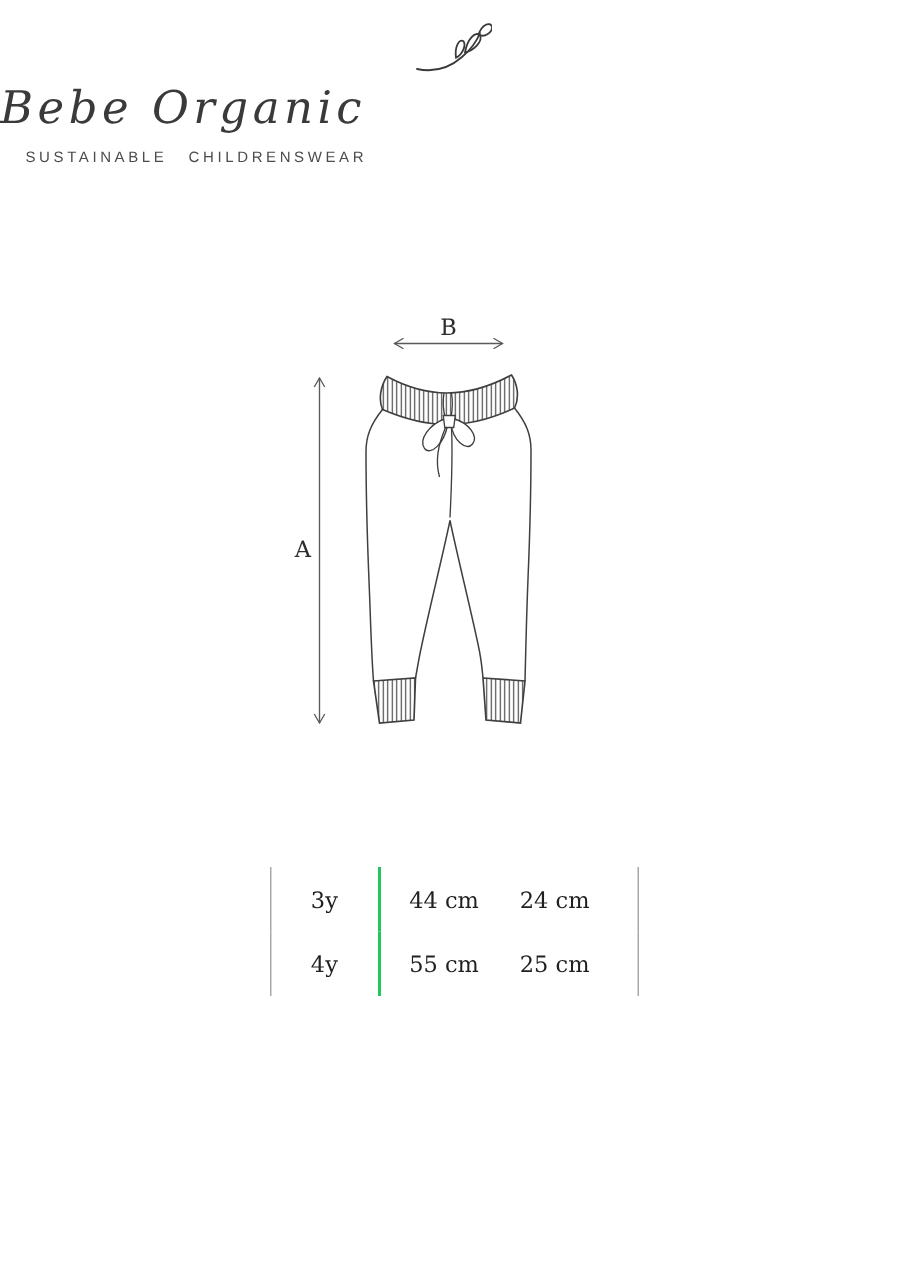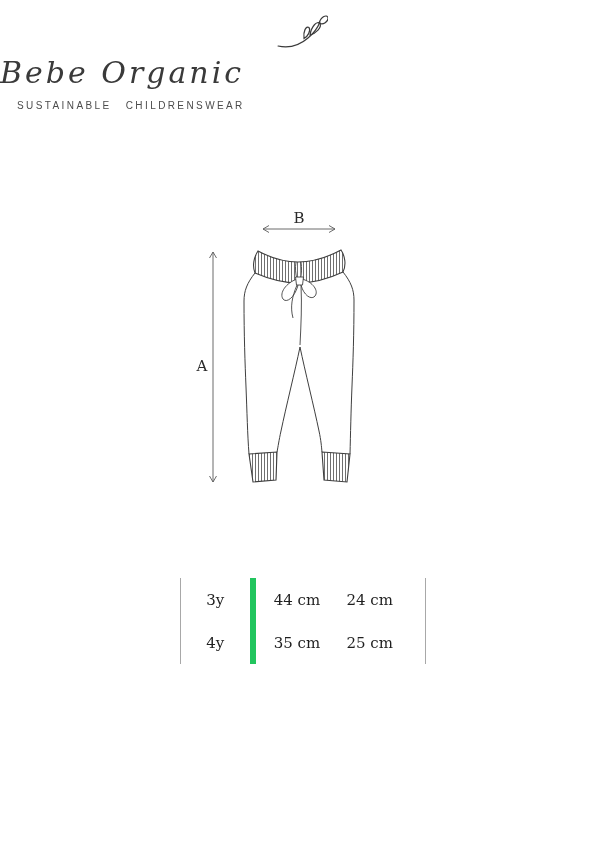--- a/index.html
+++ b/index.html
@@ -39,21 +39,21 @@
   .size-table tr.r3 td{padding-bottom:9px;}
   .size-table .c-size-hdr{
     border-right:1px solid #9a9a9a;border-bottom:1px solid #a8a8a8;
     line-height:1.15;padding:0 9px;
   }
   .size-table .c-a-hdr{border-top:1px solid #a8a8a8;border-bottom:1px solid #a8a8a8;}
   .size-table .c-b-hdr{
     border-top:1px solid #a8a8a8;border-bottom:1px solid #a8a8a8;
     border-right:1px solid #a8a8a8;padding-right:24px;
   }
-  .size-table .c-size{border-left:1px solid #a8a8a8;border-right:6px solid #22c55e;}
+  .size-table .c-size{border-left:1px solid #a8a8a8;border-right:2px solid #22c55e;}
   .size-table .c-b{border-right:1px solid #a8a8a8;padding-right:24px;}
   .size-table tr.r3 td{border-bottom:1px solid #a8a8a8;}
 </style>
 </head>
 <body>
 
 <div class="page">
 
   <div>
     <svg class="branch" width="52" height="36" viewBox="0 0 52 36">
@@ -128,19 +128,19 @@
         <col style="width:87px">
       </colgroup>
     <tbody>
     <tr class="r1">
       <td class="c-size">3y</td>
       <td class="c-a">44 cm</td>
       <td class="c-b">24 cm</td>
     </tr>
     <tr class="r2">
       <td class="c-size">4y</td>
-      <td class="c-a">35 cm</td>
+      <td class="c-a">55 cm</td>
       <td class="c-b">25 cm</td>
     </tr>
   </tbody>
     </table>
 
 </div>
 
 </body></html>

